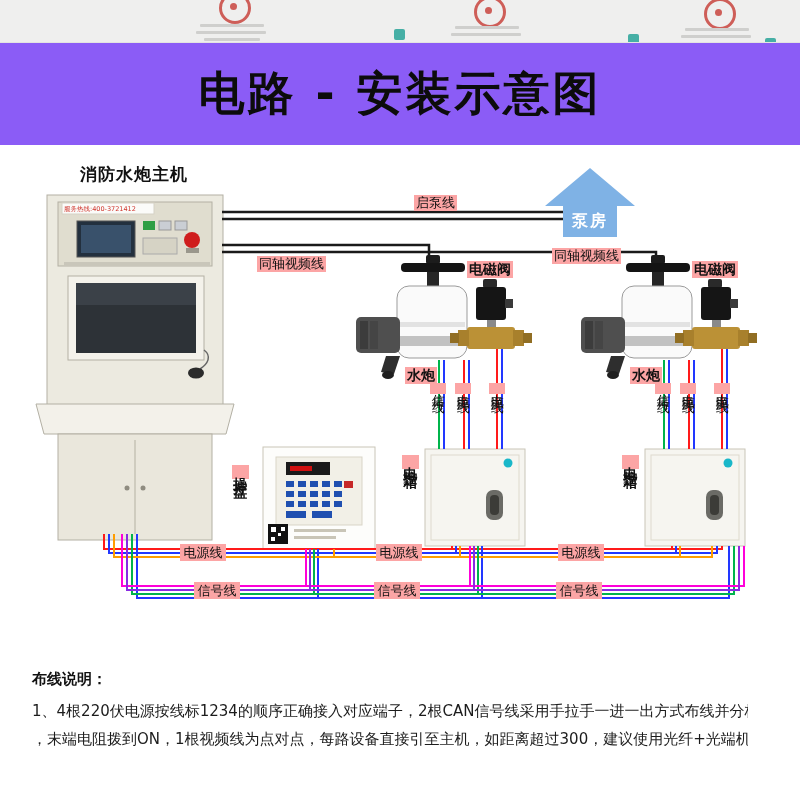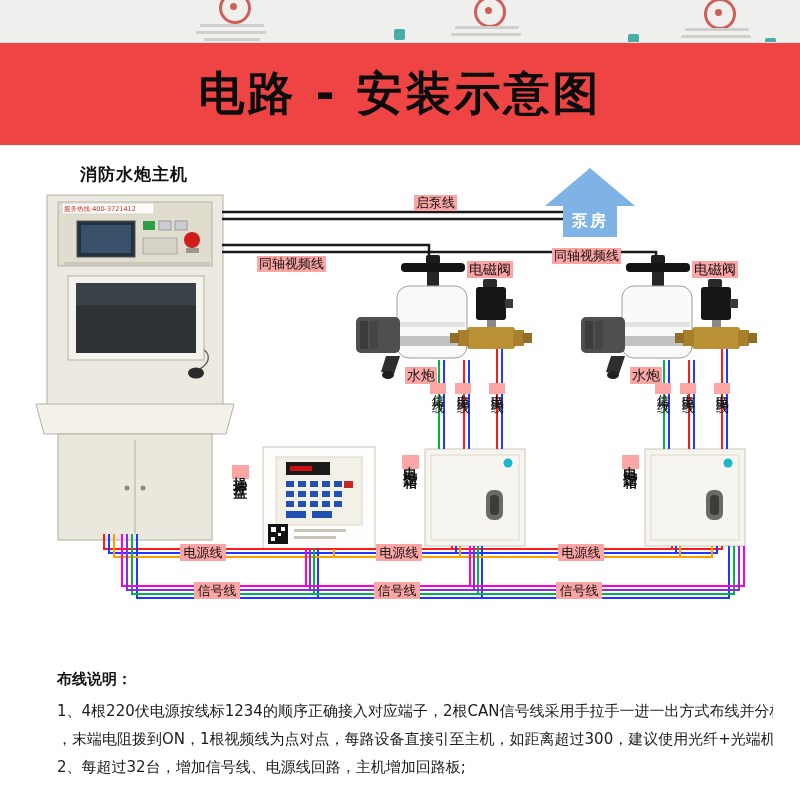--- a/index.html
+++ b/index.html
@@ -7,39 +7,39 @@
   .page{position:relative;width:800px;height:800px;overflow:hidden;background:#fff}
 
   
   .topstrip{position:absolute;left:0;top:0;width:800px;height:42px;background:#efefee;border-bottom:1px solid #e4e4e2;z-index:3;overflow:hidden}
   .seal{position:absolute;width:26px;height:26px;border:3px solid #c63a33;border-radius:50%;opacity:.8}
   .seal::after{content:"";position:absolute;left:8px;top:8px;width:7px;height:7px;background:#c63a33;border-radius:50%}
   .chip{position:absolute;width:11px;height:11px;border-radius:2px;background:#33a79c;opacity:.9}
   .bar{position:absolute;height:3px;background:#cfcfcd;border-radius:1px}
 
   
-  .titlebar{position:absolute;left:0;top:42px;width:800px;height:103px;display:flex;align-items:center;justify-content:center;background:#ef4444;z-index:2}
+  .titlebar{position:absolute;left:0;top:42px;width:800px;height:103px;display:flex;align-items:center;justify-content:center;background:#8b5cf6;z-index:2}
   .title{font-size:46px;font-weight:900;letter-spacing:3px;color:#0c0c0c}
 
   svg.diagram{position:absolute;left:0;top:0;width:800px;height:800px;z-index:1}
 
   
   .lbl{position:absolute;z-index:2;background:#fca5a5;color:#111}
   .nobg{background:transparent}
   .h-label{font-size:13px;line-height:16px;padding:0 2px;text-align:center;white-space:nowrap}
   .bus-label{width:46px;height:17px;font-size:13px;line-height:17px;text-align:center}
-  .dev-label{font-size:14px;font-weight:normal;line-height:17px;padding:0 2px;white-space:nowrap}
+  .dev-label{font-size:14px;font-weight:bold;line-height:17px;padding:0 2px;white-space:nowrap}
   .v-label{writing-mode:vertical-rl;text-orientation:upright;font-size:13px;line-height:1.05;letter-spacing:3px;padding:1px}
   .v-label.big{font-size:14px;font-weight:bold;letter-spacing:4px}
   .console-title{font-size:17px;font-weight:bold;letter-spacing:1px}
   .pump-label{font-size:16px;font-weight:bold;color:#fff;letter-spacing:2px}
   .hotline{font-size:6.5px;color:#d0342c;white-space:nowrap;width:90px;overflow:hidden;background:transparent}
 
   
-  .notes{position:absolute;left:57px;top:670px;width:716px;z-index:2}
+  .notes{position:absolute;left:32px;top:670px;width:716px;z-index:2}
   .notes-heading{font-size:15px;font-weight:bold;margin-bottom:8px;color:#111}
   .note-line{font-size:15px;line-height:28px;white-space:nowrap;overflow:hidden;color:#1c1c1c}
 </style>
 </head>
 <body>
 
 <div class="page">
 
   <div class="topstrip">
     <div class="seal" style="left:219px;top:-8px"></div>
@@ -247,16 +247,15 @@
   <div class="lbl bus-label" style="left:376px;top:544px">电源线</div>
   <div class="lbl bus-label" style="left:558px;top:544px">电源线</div>
   <div class="lbl bus-label" style="left:194px;top:582px">信号线</div>
   <div class="lbl bus-label" style="left:374px;top:582px">信号线</div>
   <div class="lbl bus-label" style="left:556px;top:582px">信号线</div>
 
   <div class="notes">
     <div class="notes-heading">布线说明：</div>
     <div class="note-line">1、4根220伏电源按线标1234的顺序正确接入对应端子，2根CAN信号线采用手拉手一进一出方式布线并分极性</div>
     <div class="note-line">，末端电阻拨到ON，1根视频线为点对点，每路设备直接引至主机，如距离超过300，建议使用光纤+光端机;</div>
-    <div class="note-line">2、每超过32台，增加信号线、电源线回路，主机增加回路板;</div>
   </div>
 
 </div>
 
 </body></html>

